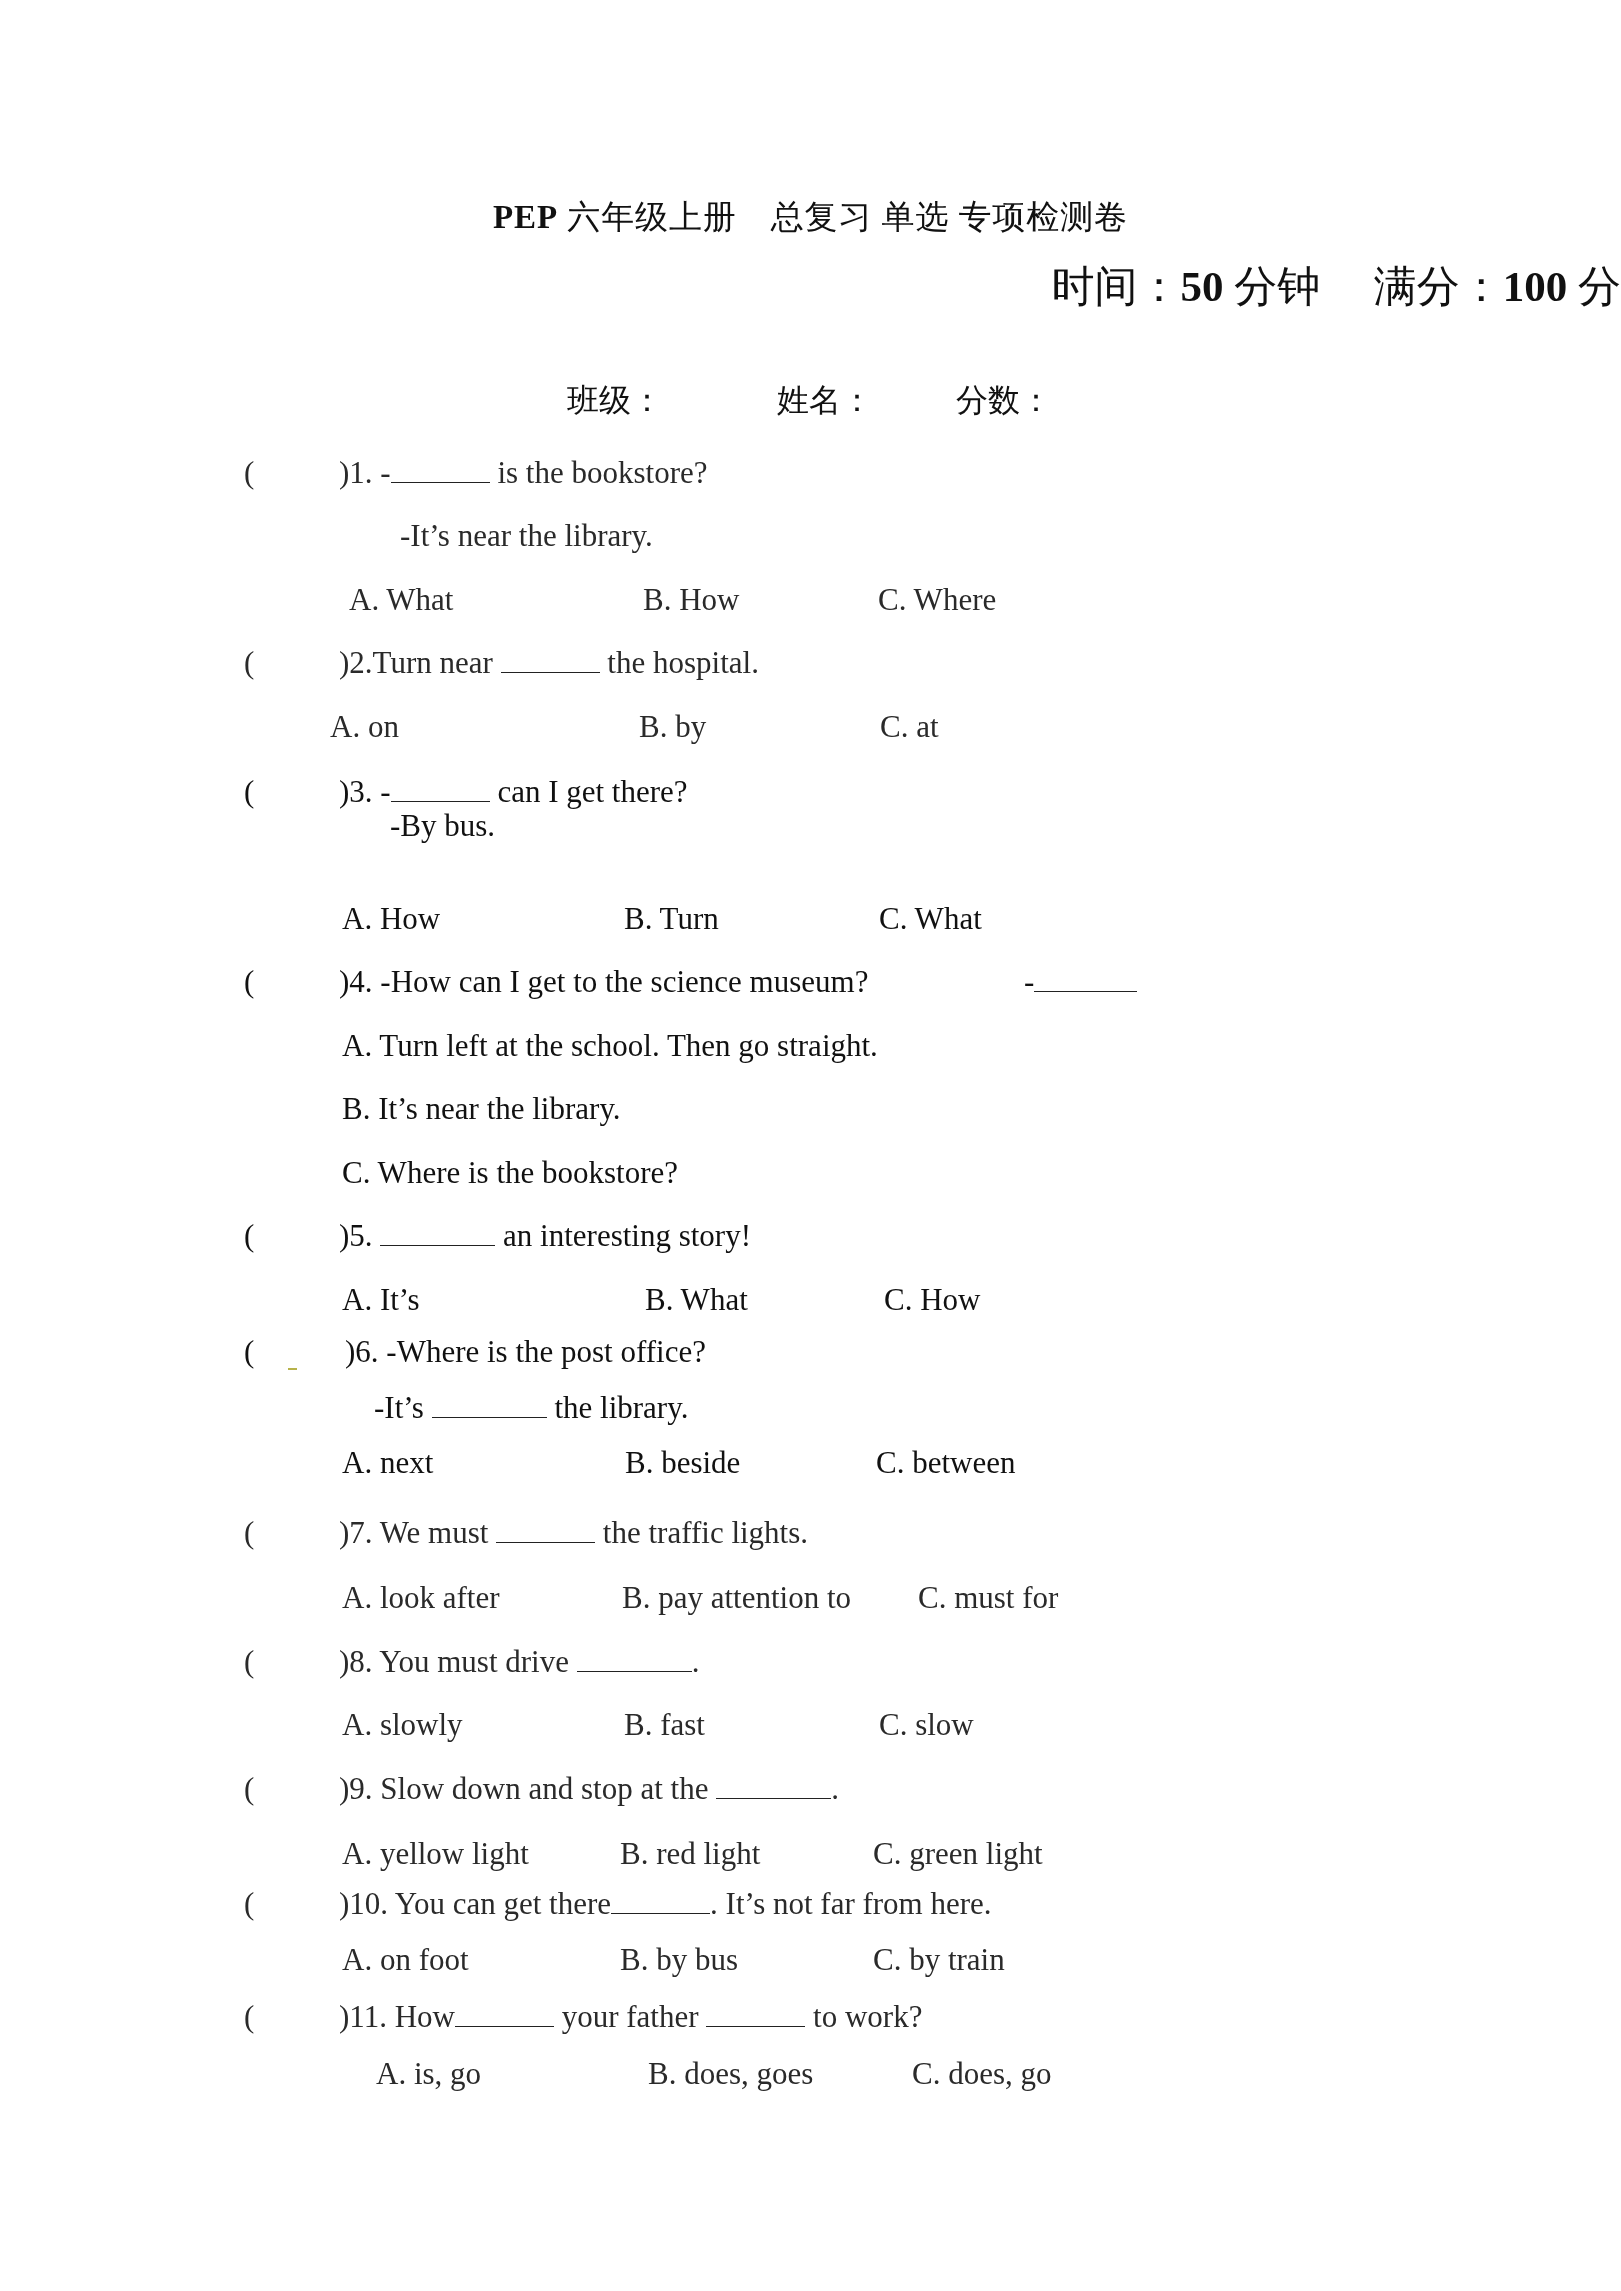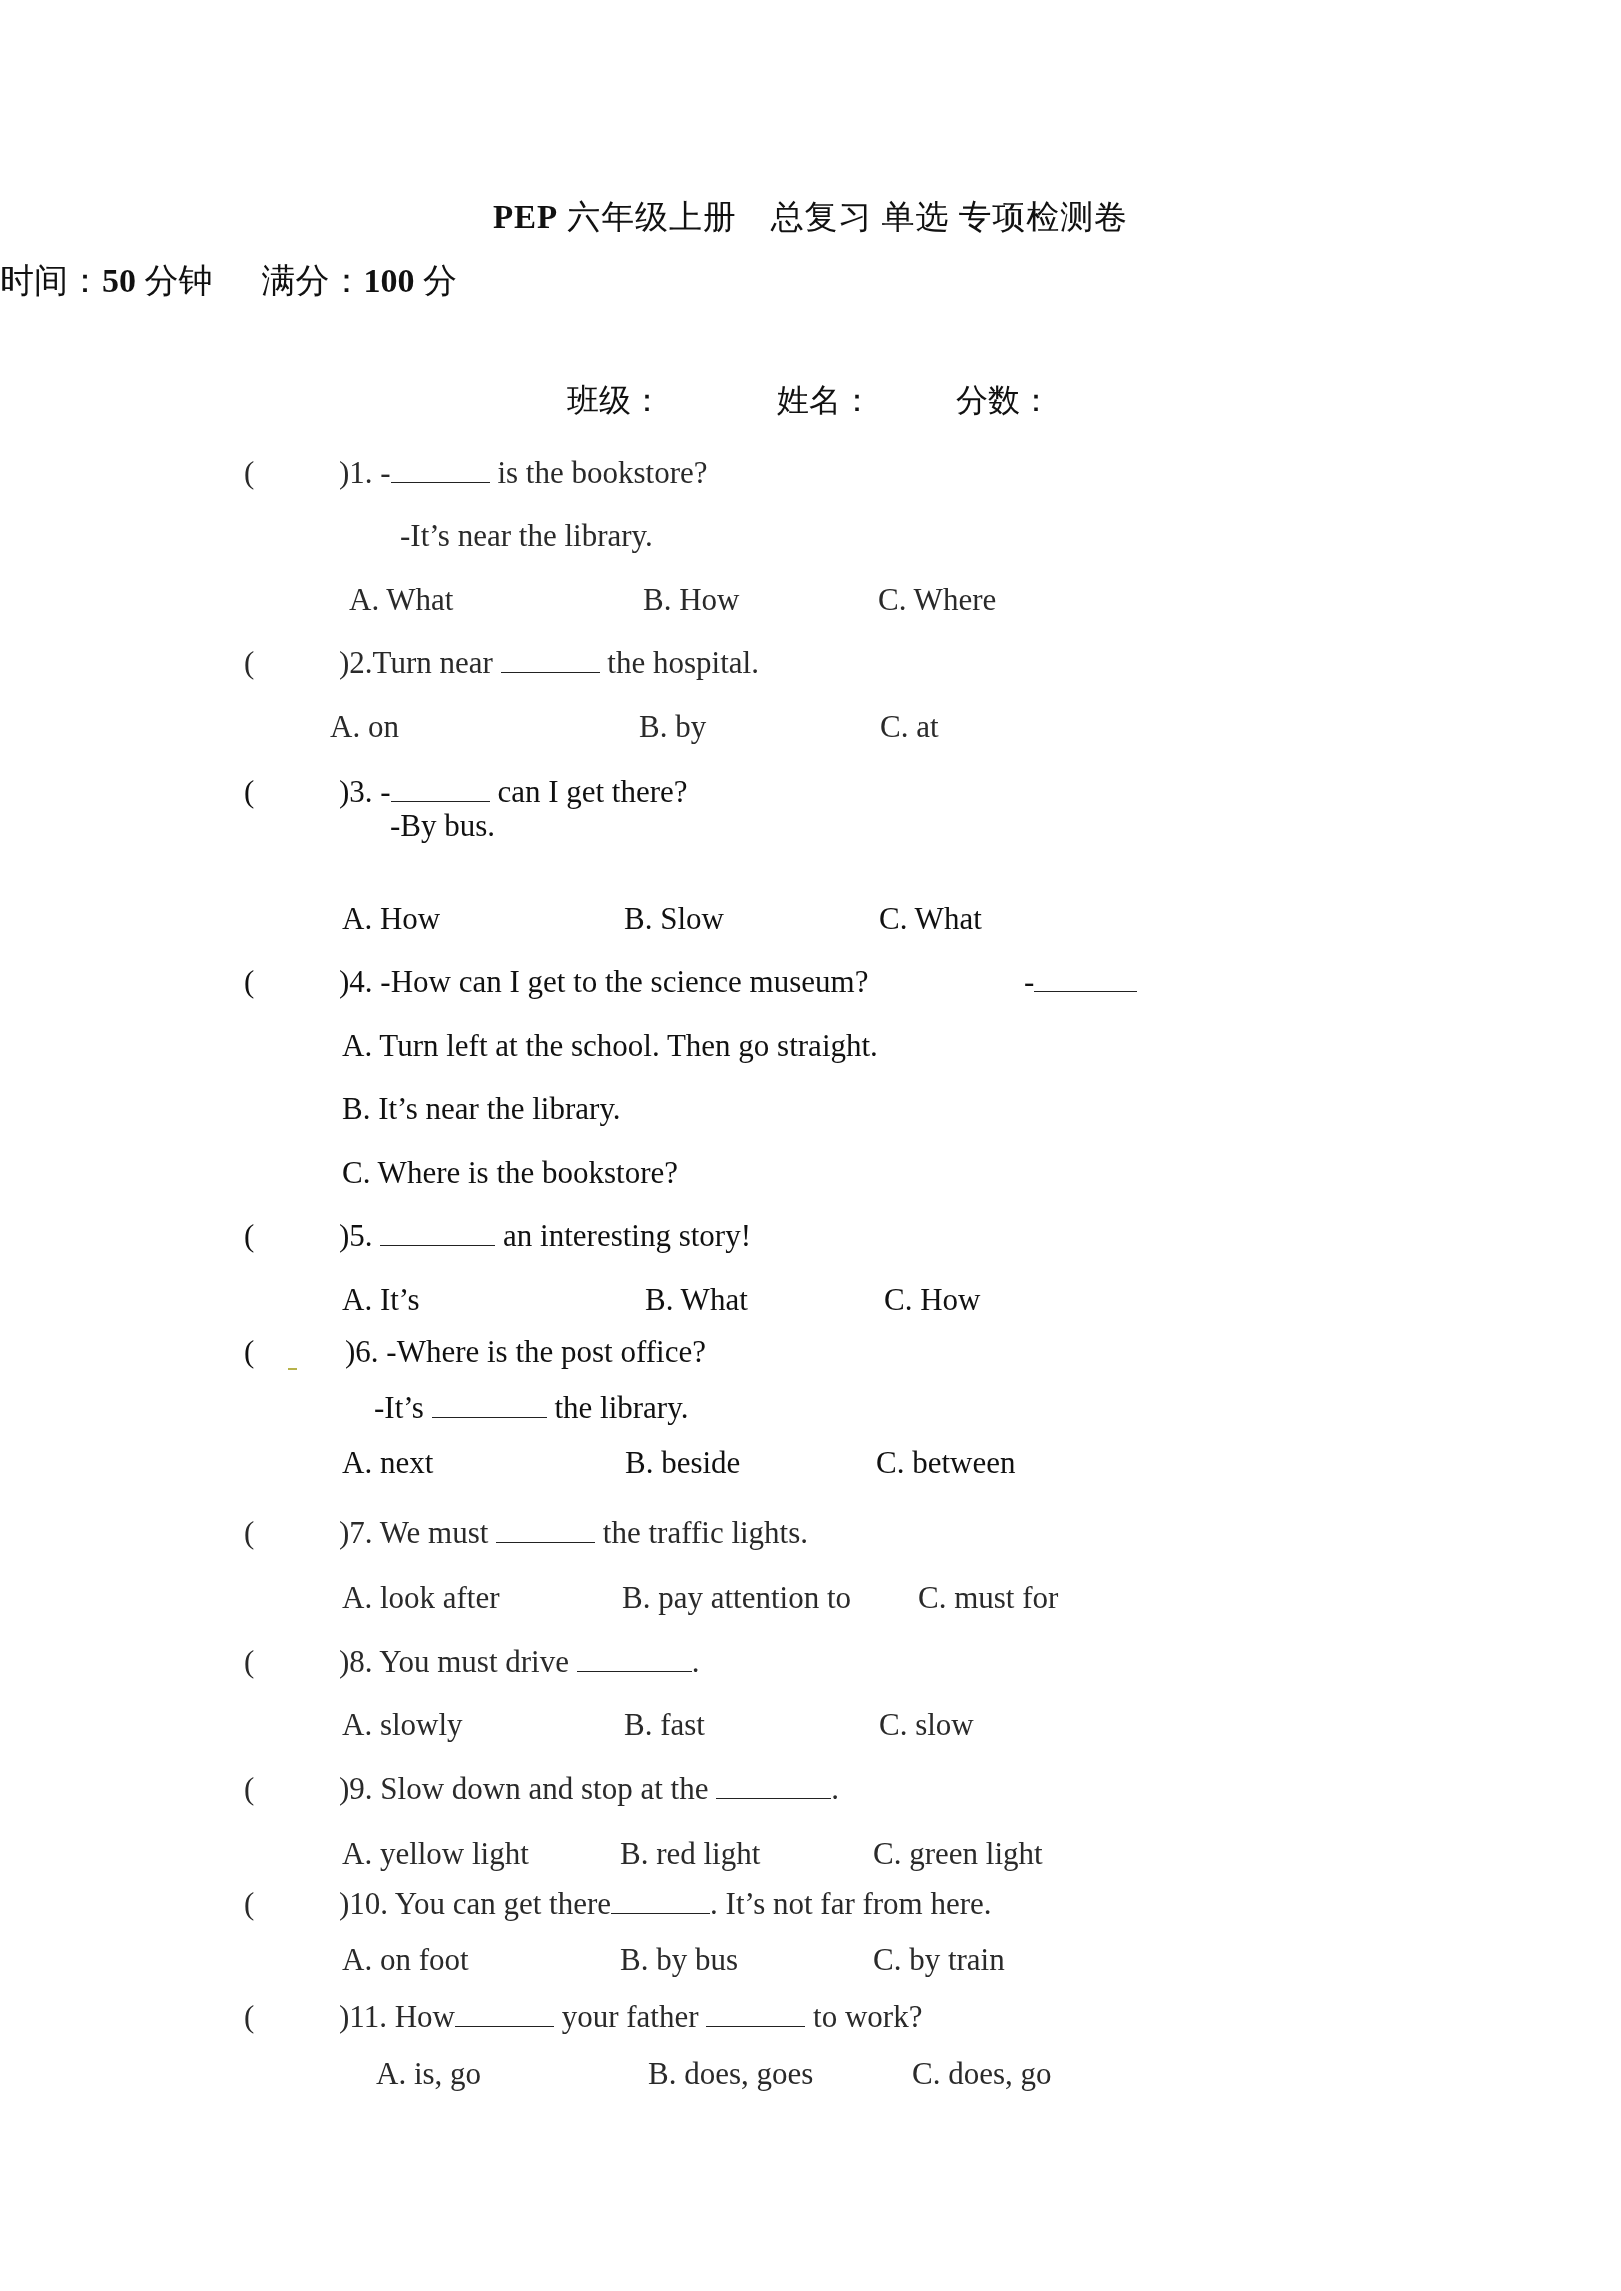--- a/index.html
+++ b/index.html
@@ -1,21 +1,21 @@
 <!DOCTYPE html>
 <html style="font-size:14.3px"><head>
 <meta charset="utf-8">
 <style>
   html, body { margin:0; padding:0; background:#ffffff; }
   body { width:1621px; height:2292px; position:relative; overflow:hidden;
          font-family:"Liberation Serif","DejaVu Serif",serif; color:#111; }
   .abs { position:absolute; white-space:nowrap; }
   .title { font-size:33px; top:195px; left:0; width:1621px; text-align:center; letter-spacing:0.9px; }
   .title b { font-weight:bold; }
-  .subtitle { font-size:34px; top:258px; left:0; width:1621px; text-align:left; }
+  .subtitle { font-size:43px; top:258px; left:0; width:1621px; text-align:right; }
   .info { font-size:32px; top:379px; }
   .q { font-size:31px; color:#2a2a2a; }
   .q.dark { color:#111; }
   .blank { display:inline-block; border-bottom:1.8px solid #222; vertical-align:baseline; height:0.9px; }
   .mark { position:absolute; left:288px; top:1368px; width:9px; height:1.8px; background:#b7b24a; }
 </style>
 </head>
 <body>
 
 <div class="abs title">
@@ -50,21 +50,21 @@
 <div class="abs q" style="top:709px;left:330px">A.  on</div>
 <div class="abs q" style="top:709px;left:639px">B. by</div>
 <div class="abs q" style="top:709px;left:880px">C. at</div>
 
 <div class="abs q dark" style="top:774px;left:244px">(</div>
 <div class="abs q dark" style="top:774px;left:339px">
   <span>)</span><span>3.</span> <span>-</span><span class="blank" style="width:99px"></span><span> can I get there?</span>
 </div>
 <div class="abs q dark" style="top:808px;left:390px">-By bus.</div>
 <div class="abs q dark" style="top:901px;left:342px">A. How</div>
-<div class="abs q dark" style="top:901px;left:624px">B. Slow</div>
+<div class="abs q dark" style="top:901px;left:624px">B. Turn</div>
 <div class="abs q dark" style="top:901px;left:879px">C. What</div>
 
 <div class="abs q dark" style="top:964px;left:244px">(</div>
 <div class="abs q dark" style="top:964px;left:339px">
   <span>)</span><span>4.</span> <span>-How can I get to the science museum?</span>
 </div>
 <div class="abs q dark" style="top:964px;left:1024px">
   <span>-</span><span class="blank" style="width:103px"></span>
 </div>
 <div class="abs q dark" style="top:1028px;left:342px">A. Turn left at the school. Then go straight.</div>

